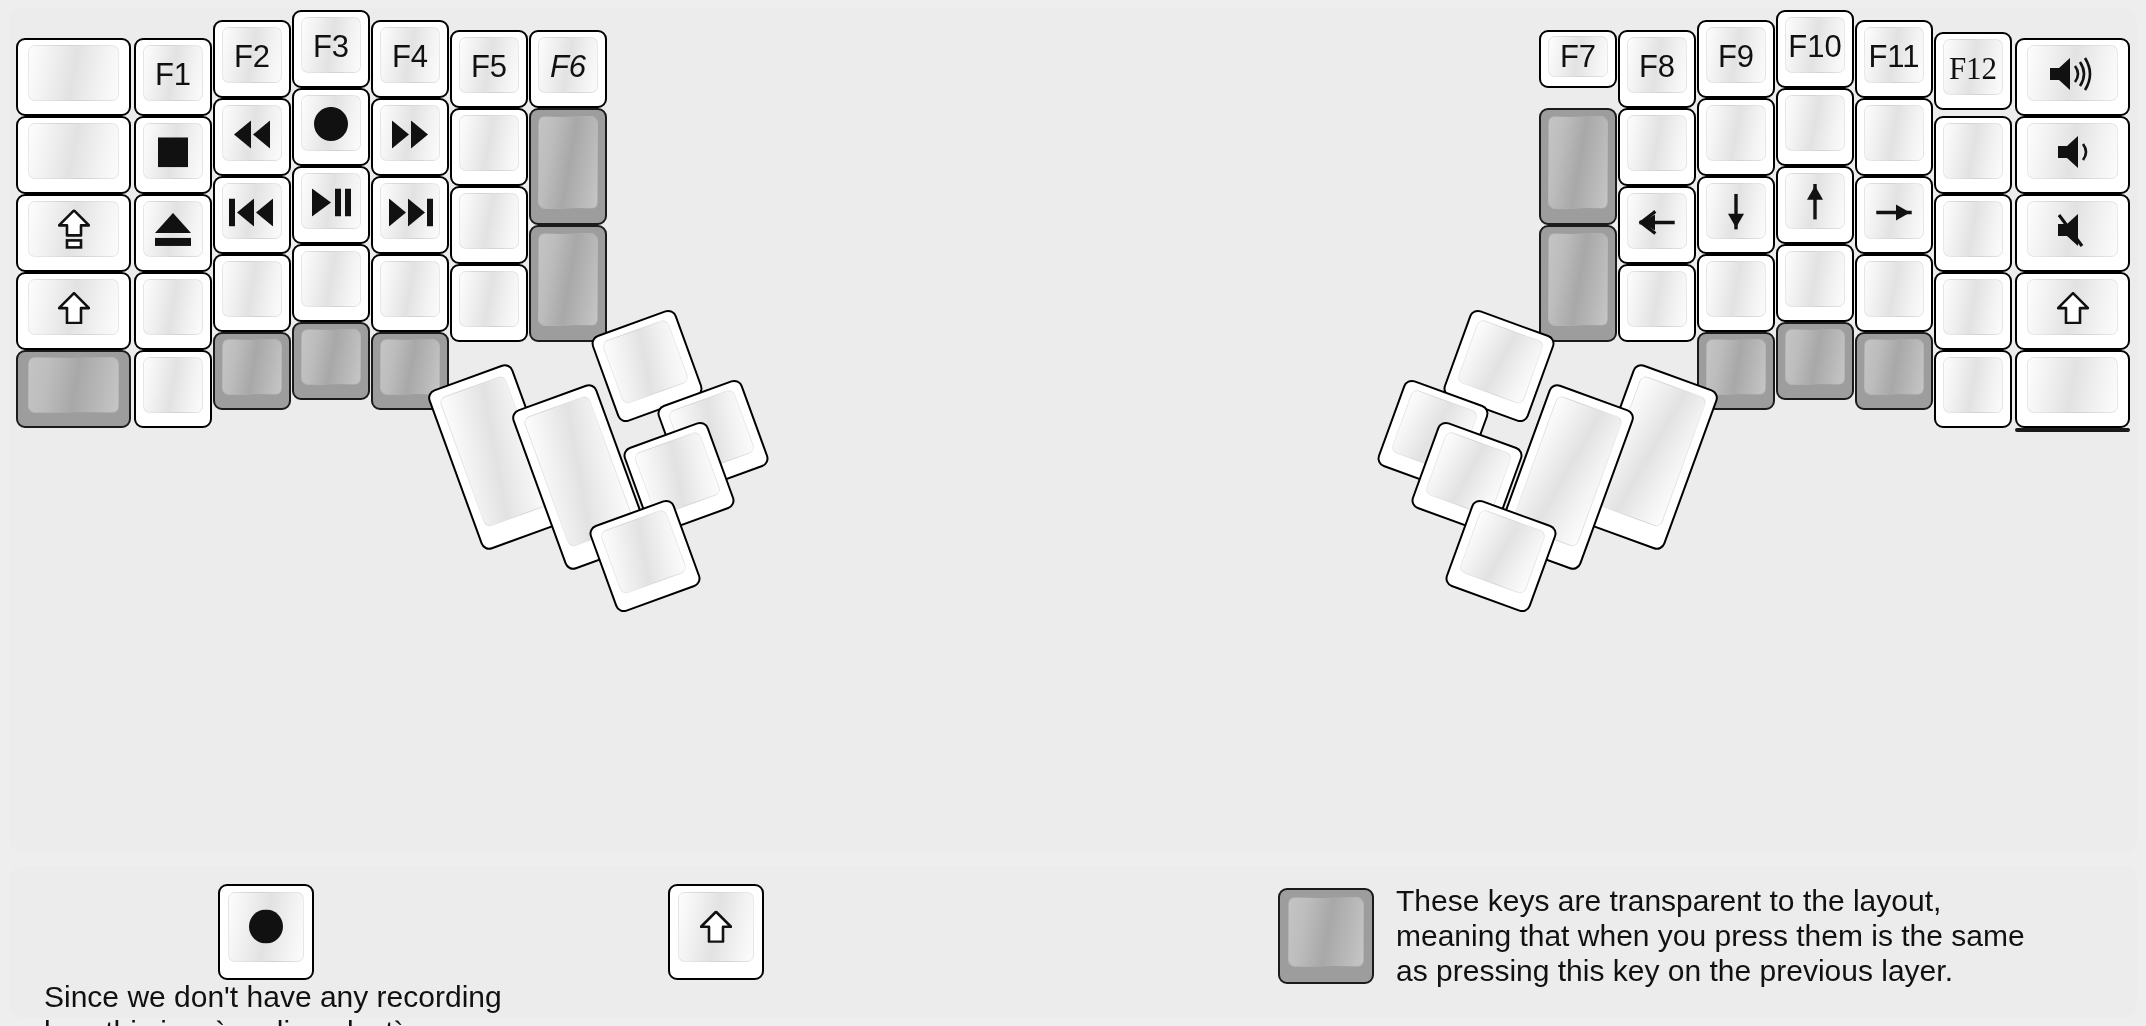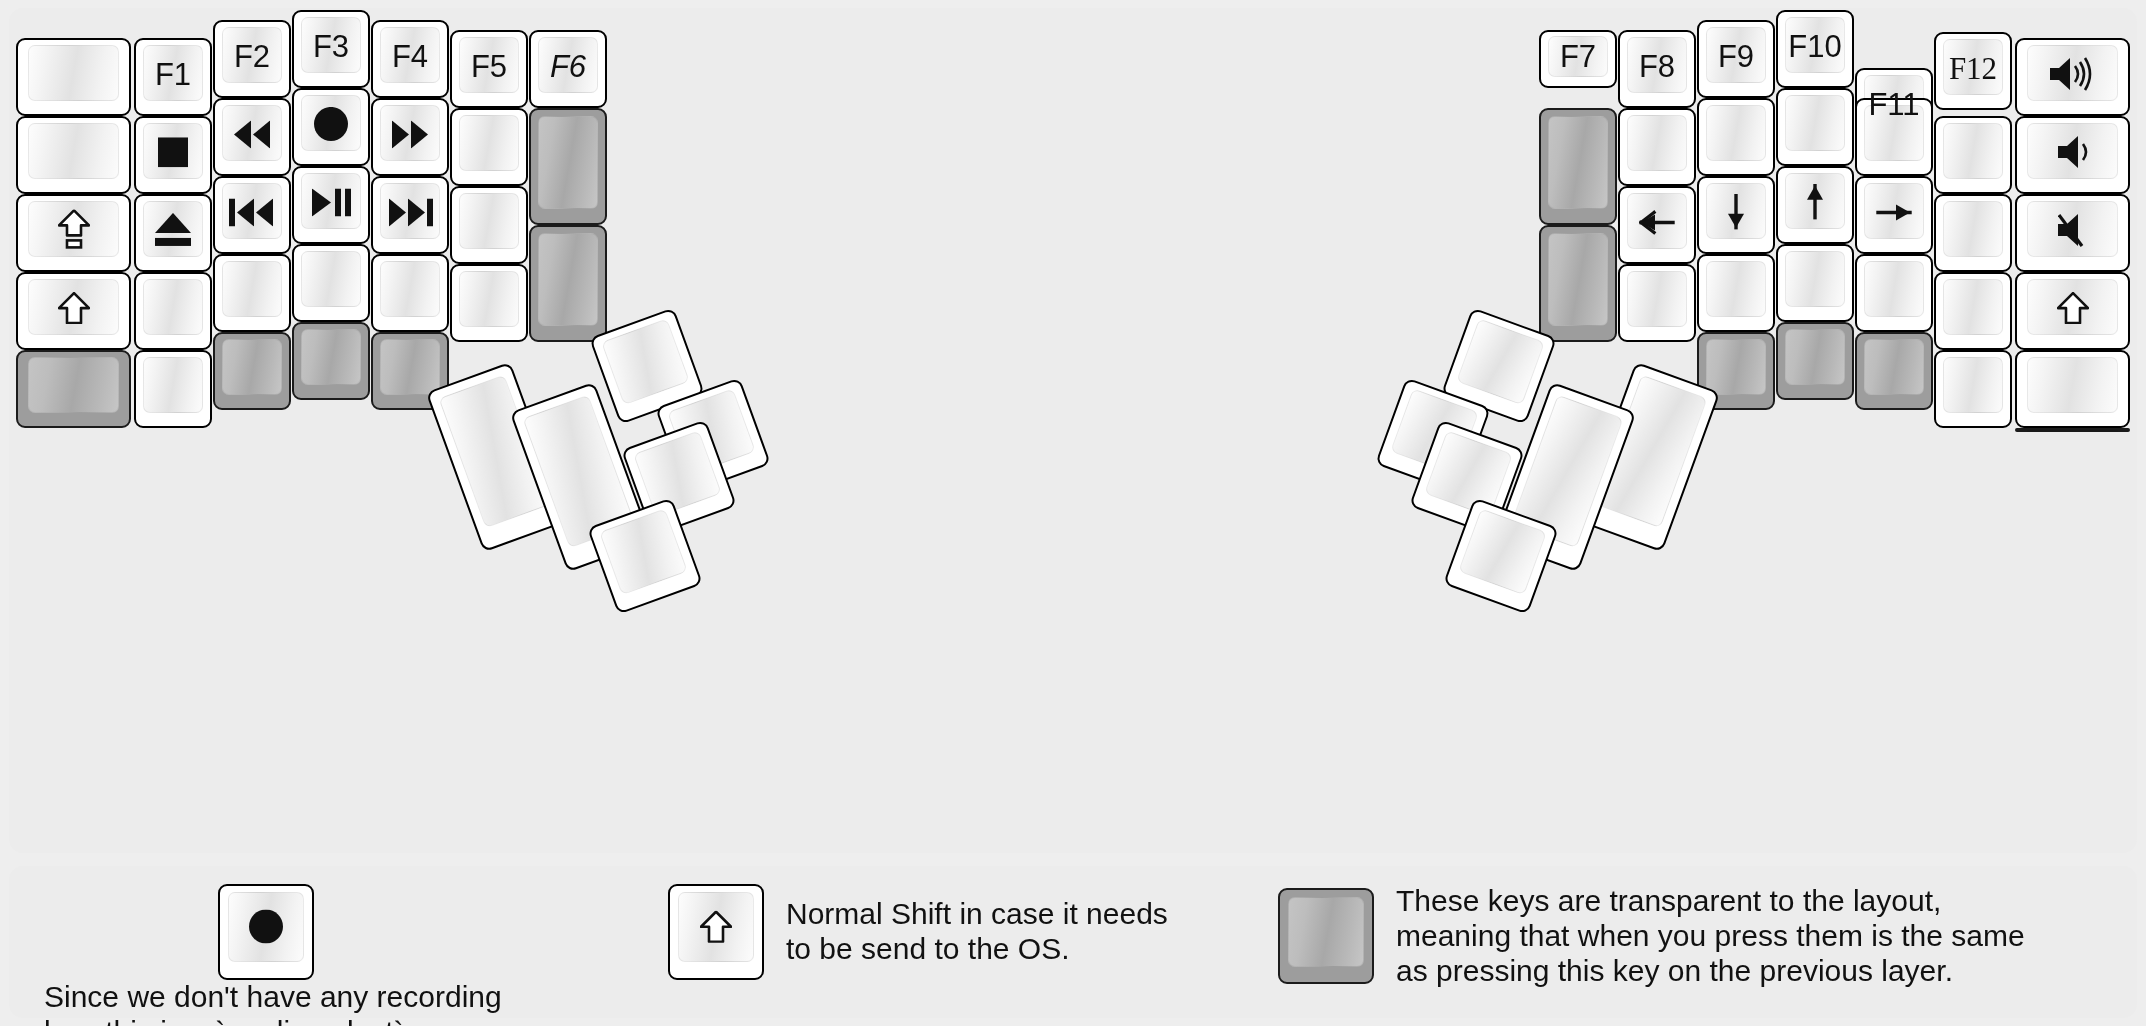--- a/index.html
+++ b/index.html
@@ -333,21 +333,21 @@
             <path d="M14 2 L6 16 L22 16 Z" fill="#111"></path>
           </svg>
         </span>
       </div>
       <div class="key" style="left: 1776px; top: 244px; width: 78px; height: 78px;">
         <div class="top"></div>
       </div>
       <div class="key trans" style="left: 1776px; top: 322px; width: 78px; height: 78px;">
         <div class="top"></div>
       </div>
-      <div class="key" style="left: 1855px; top: 20px; width: 78px; height: 78px; margin-top: 48px;">
+      <div class="key" style="left: 1855px; top: 20px; width: 78px; height: 78px;">
         <div class="top"></div>
         <span class="lbl">F11</span>
       </div>
       <div class="key" style="left: 1855px; top: 98px; width: 78px; height: 78px;">
         <div class="top"></div>
       </div>
       <div class="key" style="left: 1855px; top: 176px; width: 78px; height: 78px;">
         <div class="top"></div>
         <span class="glyph">
           <svg width="36" height="28" viewBox="0 0 36 28">
@@ -470,22 +470,20 @@
 key, this is a `media select` so user
 can map it to anything else.</div>
       </div>
       <div class="legend-item" style="left: 668px;">
         <div class="legend-key">
           <div class="top"></div>
           <span class="glyph"><svg width="32" height="32" viewBox="0 0 32 32">
               <path d="M16 1 L31 16 L23 16 L23 31 L9 31 L9 16 L1 16 Z" fill="#fff" stroke="#111" stroke-width="2.6" stroke-linejoin="round"></path>
             </svg></span>
         </div>
-        <div class="legend-text">Normal Shift in case it needs
-to be send to the OS.</div>
       </div>
       <div class="legend-item" style="left: 1278px;">
         <div class="legend-key trans">
           <div class="top"></div>
         </div>
         <div class="legend-text">These keys are transparent to the layout,
 meaning that when you press them is the same
 as pressing this key on the previous layer.</div>
       </div>
     </div>

